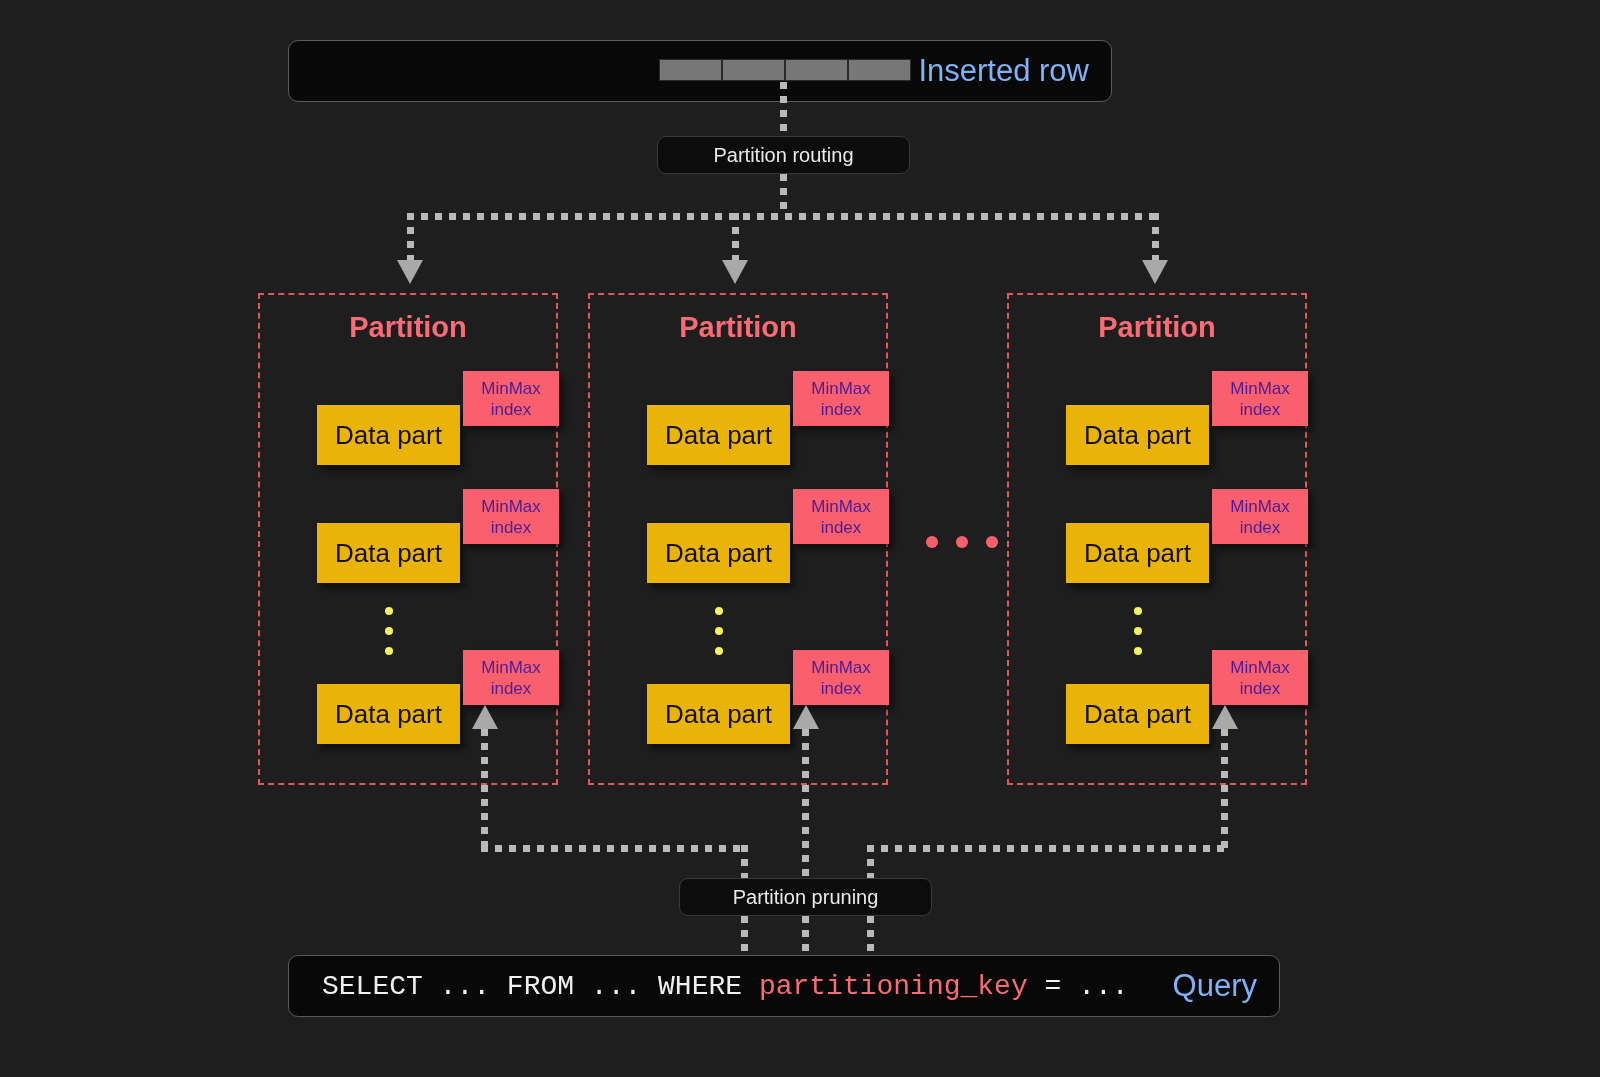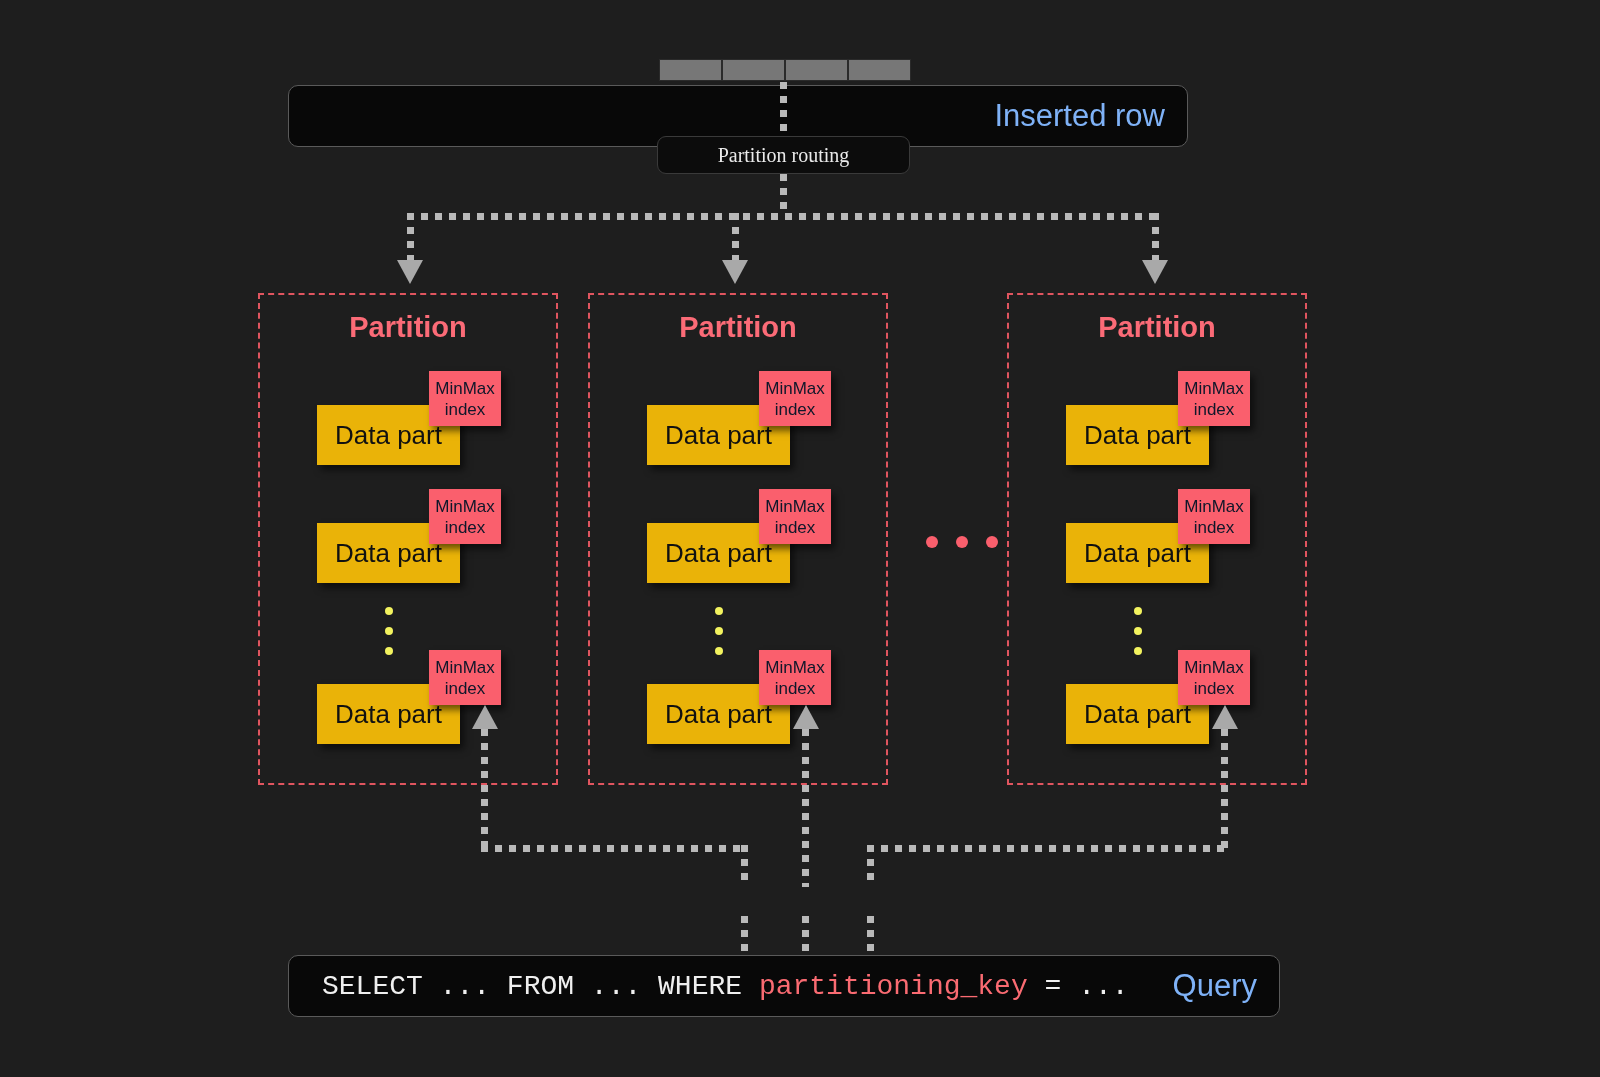--- a/index.html
+++ b/index.html
@@ -92,32 +92,33 @@
     color: #111;
     font-size: 26px;
     display: flex;
     align-items: center;
     justify-content: center;
     box-shadow: 4px 5px 7px rgba(0,0,0,0.55);
     z-index: 3;
   }
   .minmax {
     position: absolute;
-    width: 72px;
+    width: 96px;
     height: 55px;
     background: #fa5f6d;
-    color: #0f172a;
+    color: #4c1d95;
     font-size: 17px;
     line-height: 21px;
     text-align: center;
     display: flex;
     align-items: center;
     justify-content: center;
     box-shadow: 4px 5px 7px rgba(0,0,0,0.55);
     z-index: 4;
+    margin-left: 34px;
   }
 
   
   .vdots { position: absolute; z-index: 3; }
   .vdots i {
     display: block;
     width: 8px; height: 8px;
     border-radius: 50%;
     background: #f3f35f;
     margin-bottom: 12px;
@@ -170,33 +171,33 @@
     white-space: pre;
   }
   .sql .kw { color: #efefef; }
   .sql .key { color: #fa6b72; }
 </style>
 </head>
 <body>
 
 <div id="stage">
 
-  <div class="darkbar" style="left:288px; top:40px; width:900px; height:62px;margin-top:45px;">
+  <div class="darkbar" style="left:288px; top:40px; width:824px; height:62px;">
     <span class="bar-label">Inserted row</span>
   </div>
   <div class="rowcells">
     <div class="rowcell"></div>
     <div class="rowcell"></div>
     <div class="rowcell"></div>
     <div class="rowcell"></div>
   </div>
 
   <div class="dline v" style="left:780px; top:82px; height:56px;"></div>
 
-  <div class="chip" style="left:657px; top:136px; width:253px; height:38px;font-family:Liberation Serif, serif;">
+  <div class="chip" style="left:657px; top:136px; width:253px; height:38px;">
     <span>Partition routing</span>
   </div>
 
   <div class="dline v" style="left:780px; top:174px; height:42px;"></div>
 
   <div class="dline h" style="left:407px; top:213px; width:752px;"></div>
 
   <div class="dline v" style="left:407px; top:213px; height:52px;"></div>
   <div class="arrow down" style="left:397px; top:260px;"></div>
   <div class="dline v" style="left:732px; top:213px; height:52px;"></div>
@@ -336,20 +337,23 @@
   <div class="dline v" style="left:741px; top:845px; height:42px;"></div>
 
   <div class="arrow up" style="left:793px; top:705px;"></div>
   <div class="dline v" style="left:802px; top:729px; height:158px;"></div>
 
   <div class="arrow up" style="left:1212px; top:705px;"></div>
   <div class="dline v" style="left:1221px; top:729px; height:119px;"></div>
   <div class="dline h" style="left:867px; top:845px; width:361px;"></div>
   <div class="dline v" style="left:867px; top:845px; height:42px;"></div>
 
+  <div class="chip" style="left:679px; top:878px; width:253px; height:38px;">
+    <span>Partition pruning</span>
+  </div>
 
   <div class="dline v" style="left:741px; top:916px; height:36px;"></div>
   <div class="dline v" style="left:802px; top:916px; height:36px;"></div>
   <div class="dline v" style="left:867px; top:916px; height:36px;"></div>
 
   <div class="darkbar" style="left:288px; top:955px; width:992px; height:62px;">
     <div class="sql"><span class="kw">SELECT ... FROM ... WHERE </span><span class="key">partitioning_key</span><span class="kw"> = ...</span></div>
     <span class="bar-label">Query</span>
   </div>
 

